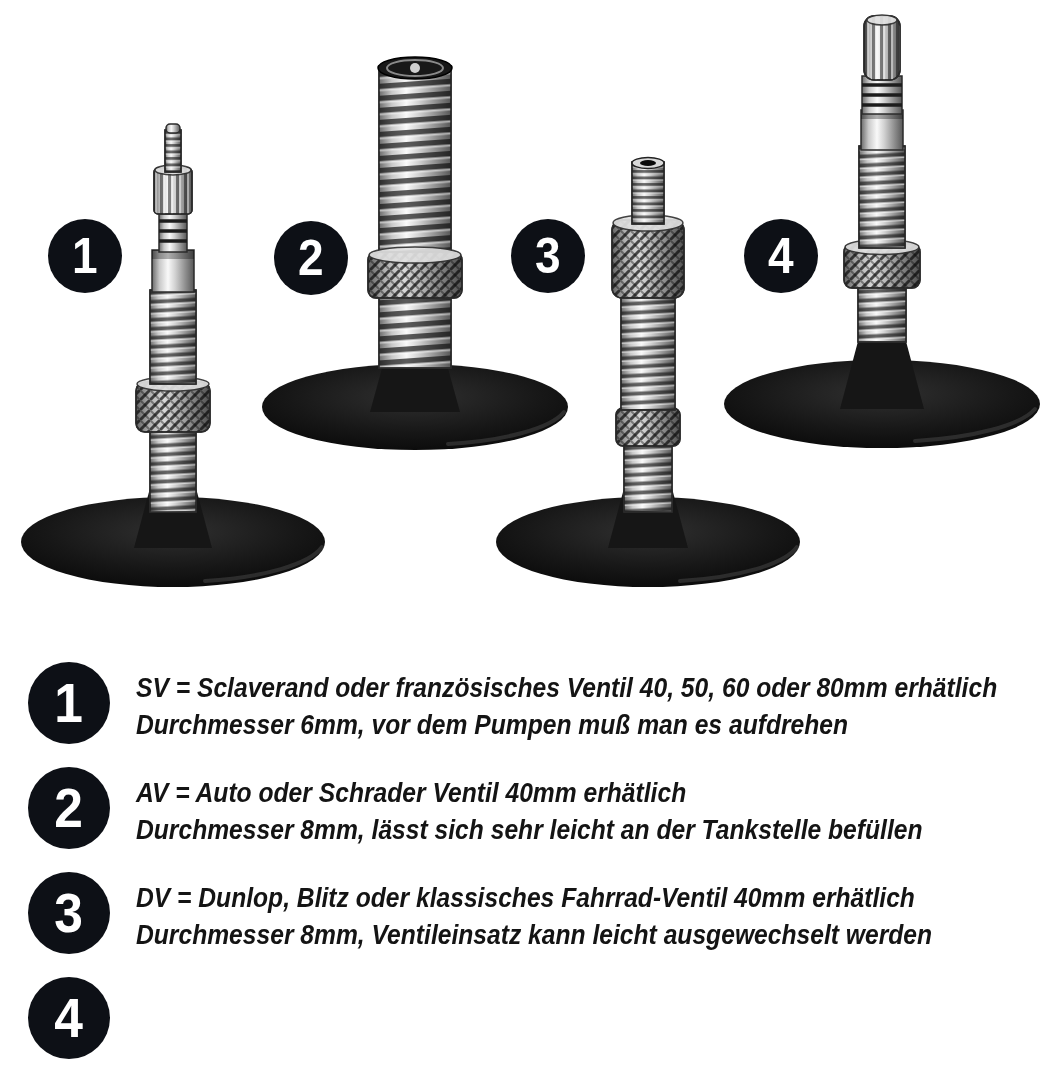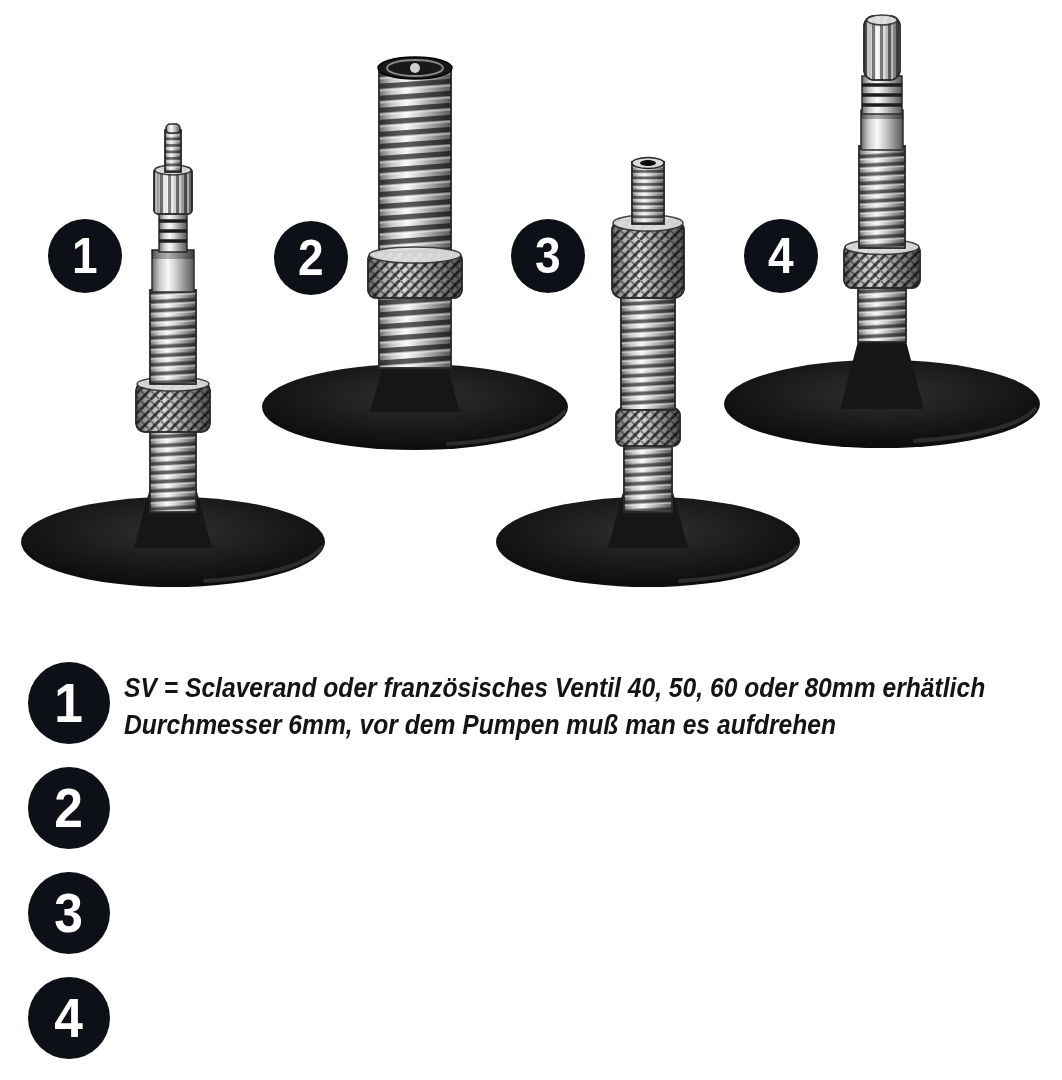--- a/index.html
+++ b/index.html
@@ -24,21 +24,21 @@
   
   .badge{position:absolute;width:74px;height:74px;border-radius:50%;
          background:var(--badge,#0d1016);display:flex;align-items:center;justify-content:center;}
   .badge-num{color:#fff;font-weight:700;font-size:50px;line-height:1;transform:scaleX(.92);}
 
   
   .legend{position:absolute;left:28px;top:650px;width:1006px;}
   .legend-item{display:flex;align-items:center;height:105px;}
   .legend-item .badge{position:static;width:82px;height:82px;flex:0 0 82px;}
   .legend-item .badge-num{font-size:56px;}
-  .legend-text{margin-left:14px;padding-top:6px;min-width:0;}
+  .legend-text{margin-left:26px;padding-top:6px;min-width:0;}
   .lt{font-size:28px;font-weight:700;font-style:italic;color:var(--text,#141414);
       line-height:37px;white-space:nowrap;transform:scaleX(.88);transform-origin:0 50%;}
 </style>
 </head>
 <body style="--badge: #0d1016; --text: #141414; background: rgb(255, 255, 255);">
 
 <div class="page">
 
   <svg class="valves-svg" width="1062" height="640" viewBox="0 0 1062 640">
     <defs>
@@ -181,26 +181,34 @@
       <div class="legend-text">
         <div class="lt">SV = Sclaverand oder französisches Ventil 40, 50, 60 oder 80mm erhätlich</div>
         <div class="lt">Durchmesser 6mm, vor dem Pumpen muß man es aufdrehen</div>
       </div>
     </div>
 
     <div class="legend-item">
       <div class="badge">
         <span class="badge-num">2</span>
       </div>
+      <div class="legend-text">
+        <div class="lt">AV = Auto oder Schrader Ventil 40mm erhätlich</div>
+        <div class="lt">Durchmesser 8mm, lässt sich sehr leicht an der Tankstelle befüllen</div>
+      </div>
     </div>
 
     <div class="legend-item">
       <div class="badge">
         <span class="badge-num">3</span>
       </div>
+      <div class="legend-text">
+        <div class="lt">DV = Dunlop, Blitz oder klassisches Fahrrad-Ventil 40mm erhätlich</div>
+        <div class="lt">Durchmesser 8mm, Ventileinsatz kann leicht ausgewechselt werden</div>
+      </div>
     </div>
 
     <div class="legend-item">
       <div class="badge">
         <span class="badge-num">4</span>
       </div>
     </div>
 
   </div>
 </div>

